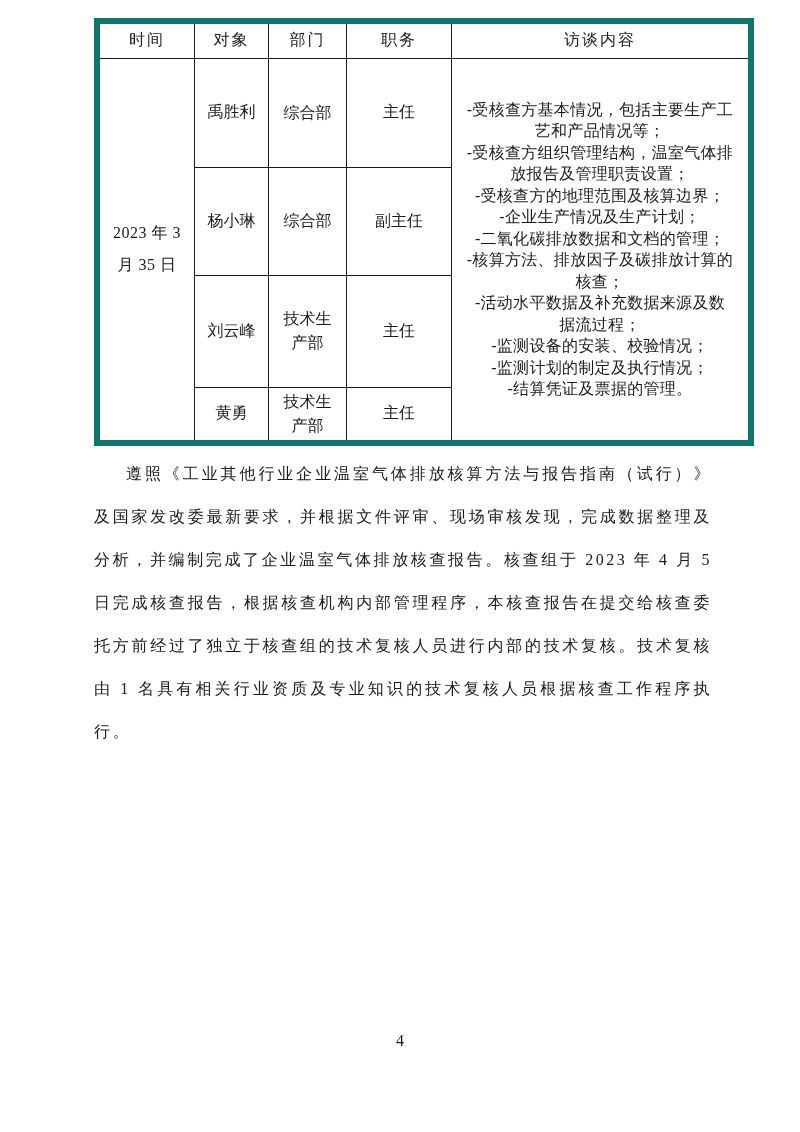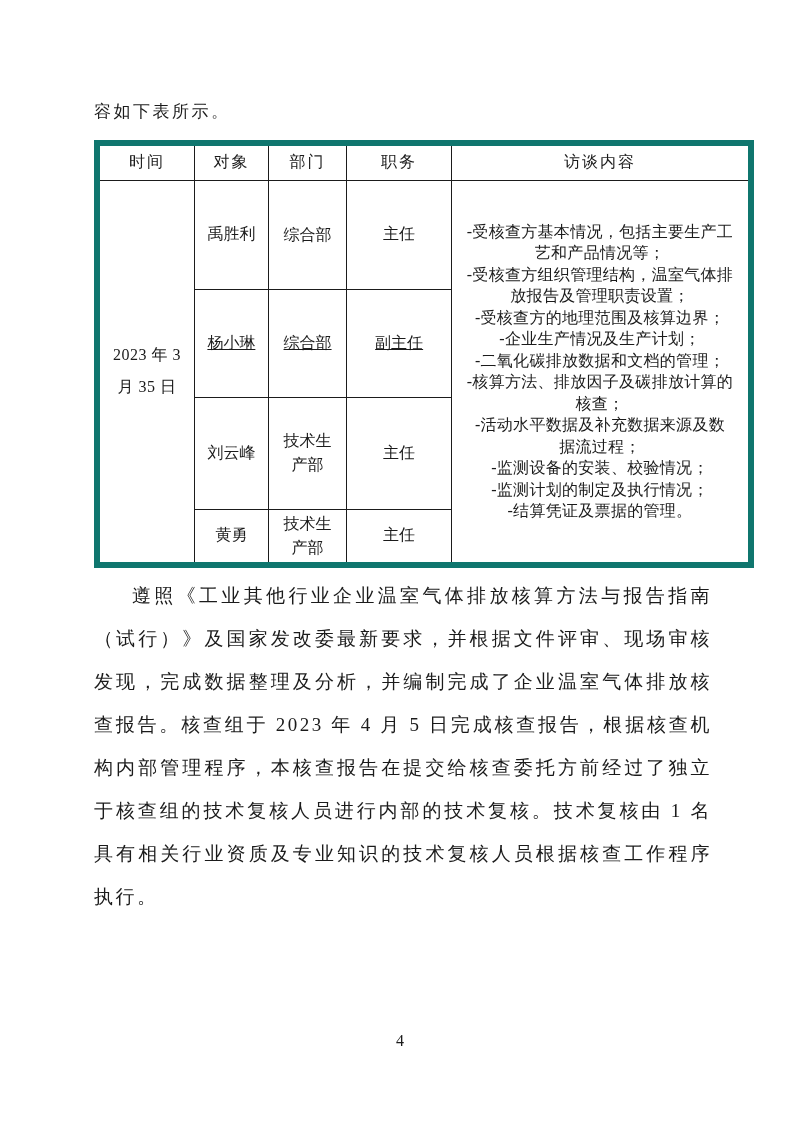--- a/index.html
+++ b/index.html
@@ -45,21 +45,21 @@
     border: 1px solid #1b1b1b;
     text-align: center;
     vertical-align: middle;
     font-weight: normal;
     font-size: 16px;
     padding: 2px;
   }
   .visit-table thead tr { height: 37px; }
   .visit-table th { letter-spacing: 2px; }
   .row-1 { height: 109px; }
-  .row-2 { height: 108px; text-decoration: underline; }
+  .row-2 { height: 108px; }
   .row-3 { height: 112px; }
   .row-4 { height: 49px; }
   .time-cell {
     white-space: pre-line;
     line-height: 32px;
     letter-spacing: 0.5px;
   }
   .dept-cell {
     white-space: pre-line;
     line-height: 24px;
@@ -75,42 +75,41 @@
   }
   .section-heading {
     margin-top: 12px;
     font-size: 17.5px;
     font-weight: bold;
     line-height: 22px;
     letter-spacing: 1px;
   }
   .body-paragraph {
     margin-top: 6px;
-    font-size: 19px;
+    font-size: 16px;
     line-height: 43px;
     text-align: justify;
     text-indent: 2em;
     letter-spacing: 2.5px;
     font-family: Liberation Serif, serif;
   }
   .page-number {
     position: absolute;
     left: 0; top: 1032px;
     width: 800px;
     text-align: center;
     font-size: 16px;
   }
 </style>
 </head>
 <body>
 
 <div class="page">
   <div class="content">
 
-    <div class="intro">容如下表所示。</div>
 
 
     <table class="visit-table">
       <colgroup>
         <col style="width:14.9%">
         <col style="width:11.3%">
         <col style="width:12.0%">
         <col style="width:16.0%">
         <col style="width:45.8%">
       </colgroup>

